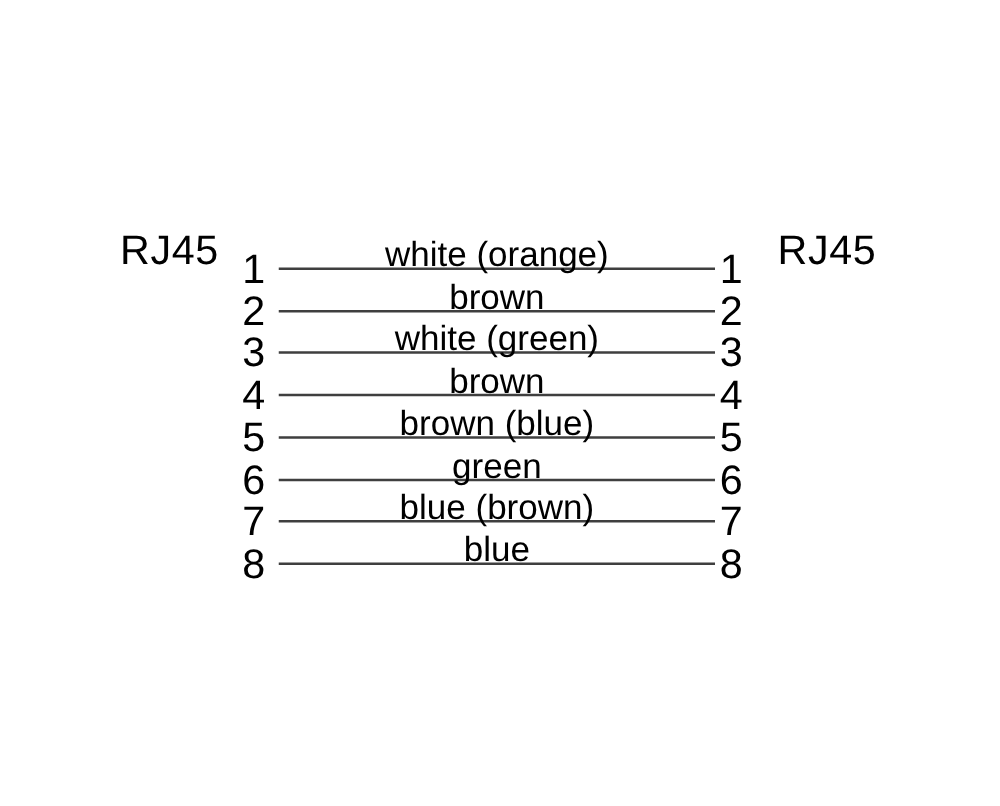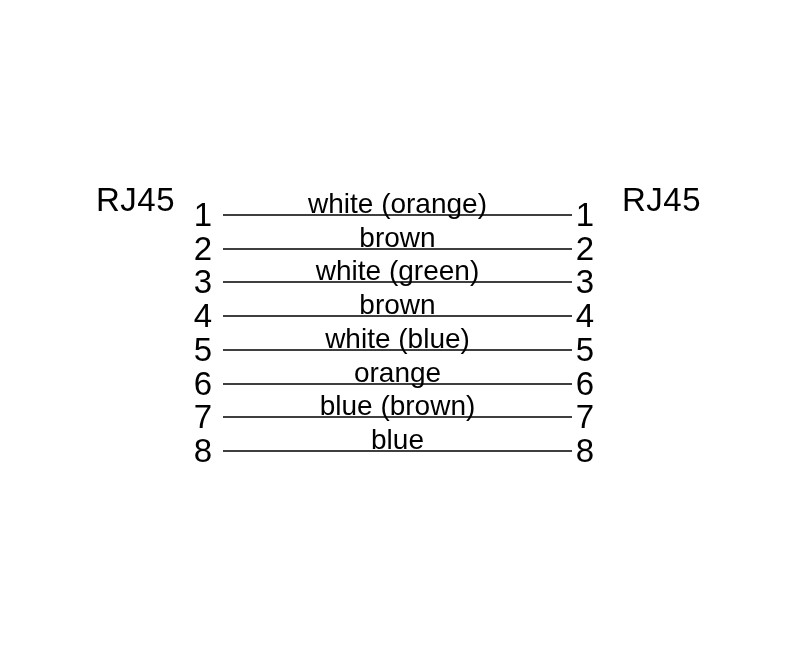--- a/index.html
+++ b/index.html
@@ -97,27 +97,27 @@
   </div>
       <div class="wire-row" style="--i: 3;">
     <span class="pin pin-left">4</span>
     <div class="wire-line"></div>
     <span class="wire-label">brown</span>
     <span class="pin pin-right">4</span>
   </div>
       <div class="wire-row" style="--i: 4;">
     <span class="pin pin-left">5</span>
     <div class="wire-line"></div>
-    <span class="wire-label">white (blue)</span>
+    <span class="wire-label">brown (blue)</span>
     <span class="pin pin-right">5</span>
   </div>
       <div class="wire-row" style="--i: 5;">
     <span class="pin pin-left">6</span>
     <div class="wire-line"></div>
-    <span class="wire-label">orange</span>
+    <span class="wire-label">green</span>
     <span class="pin pin-right">6</span>
   </div>
       <div class="wire-row" style="--i: 6;">
     <span class="pin pin-left">7</span>
     <div class="wire-line"></div>
     <span class="wire-label">blue (brown)</span>
     <span class="pin pin-right">7</span>
   </div>
       <div class="wire-row" style="--i: 7;">
     <span class="pin pin-left">8</span>

